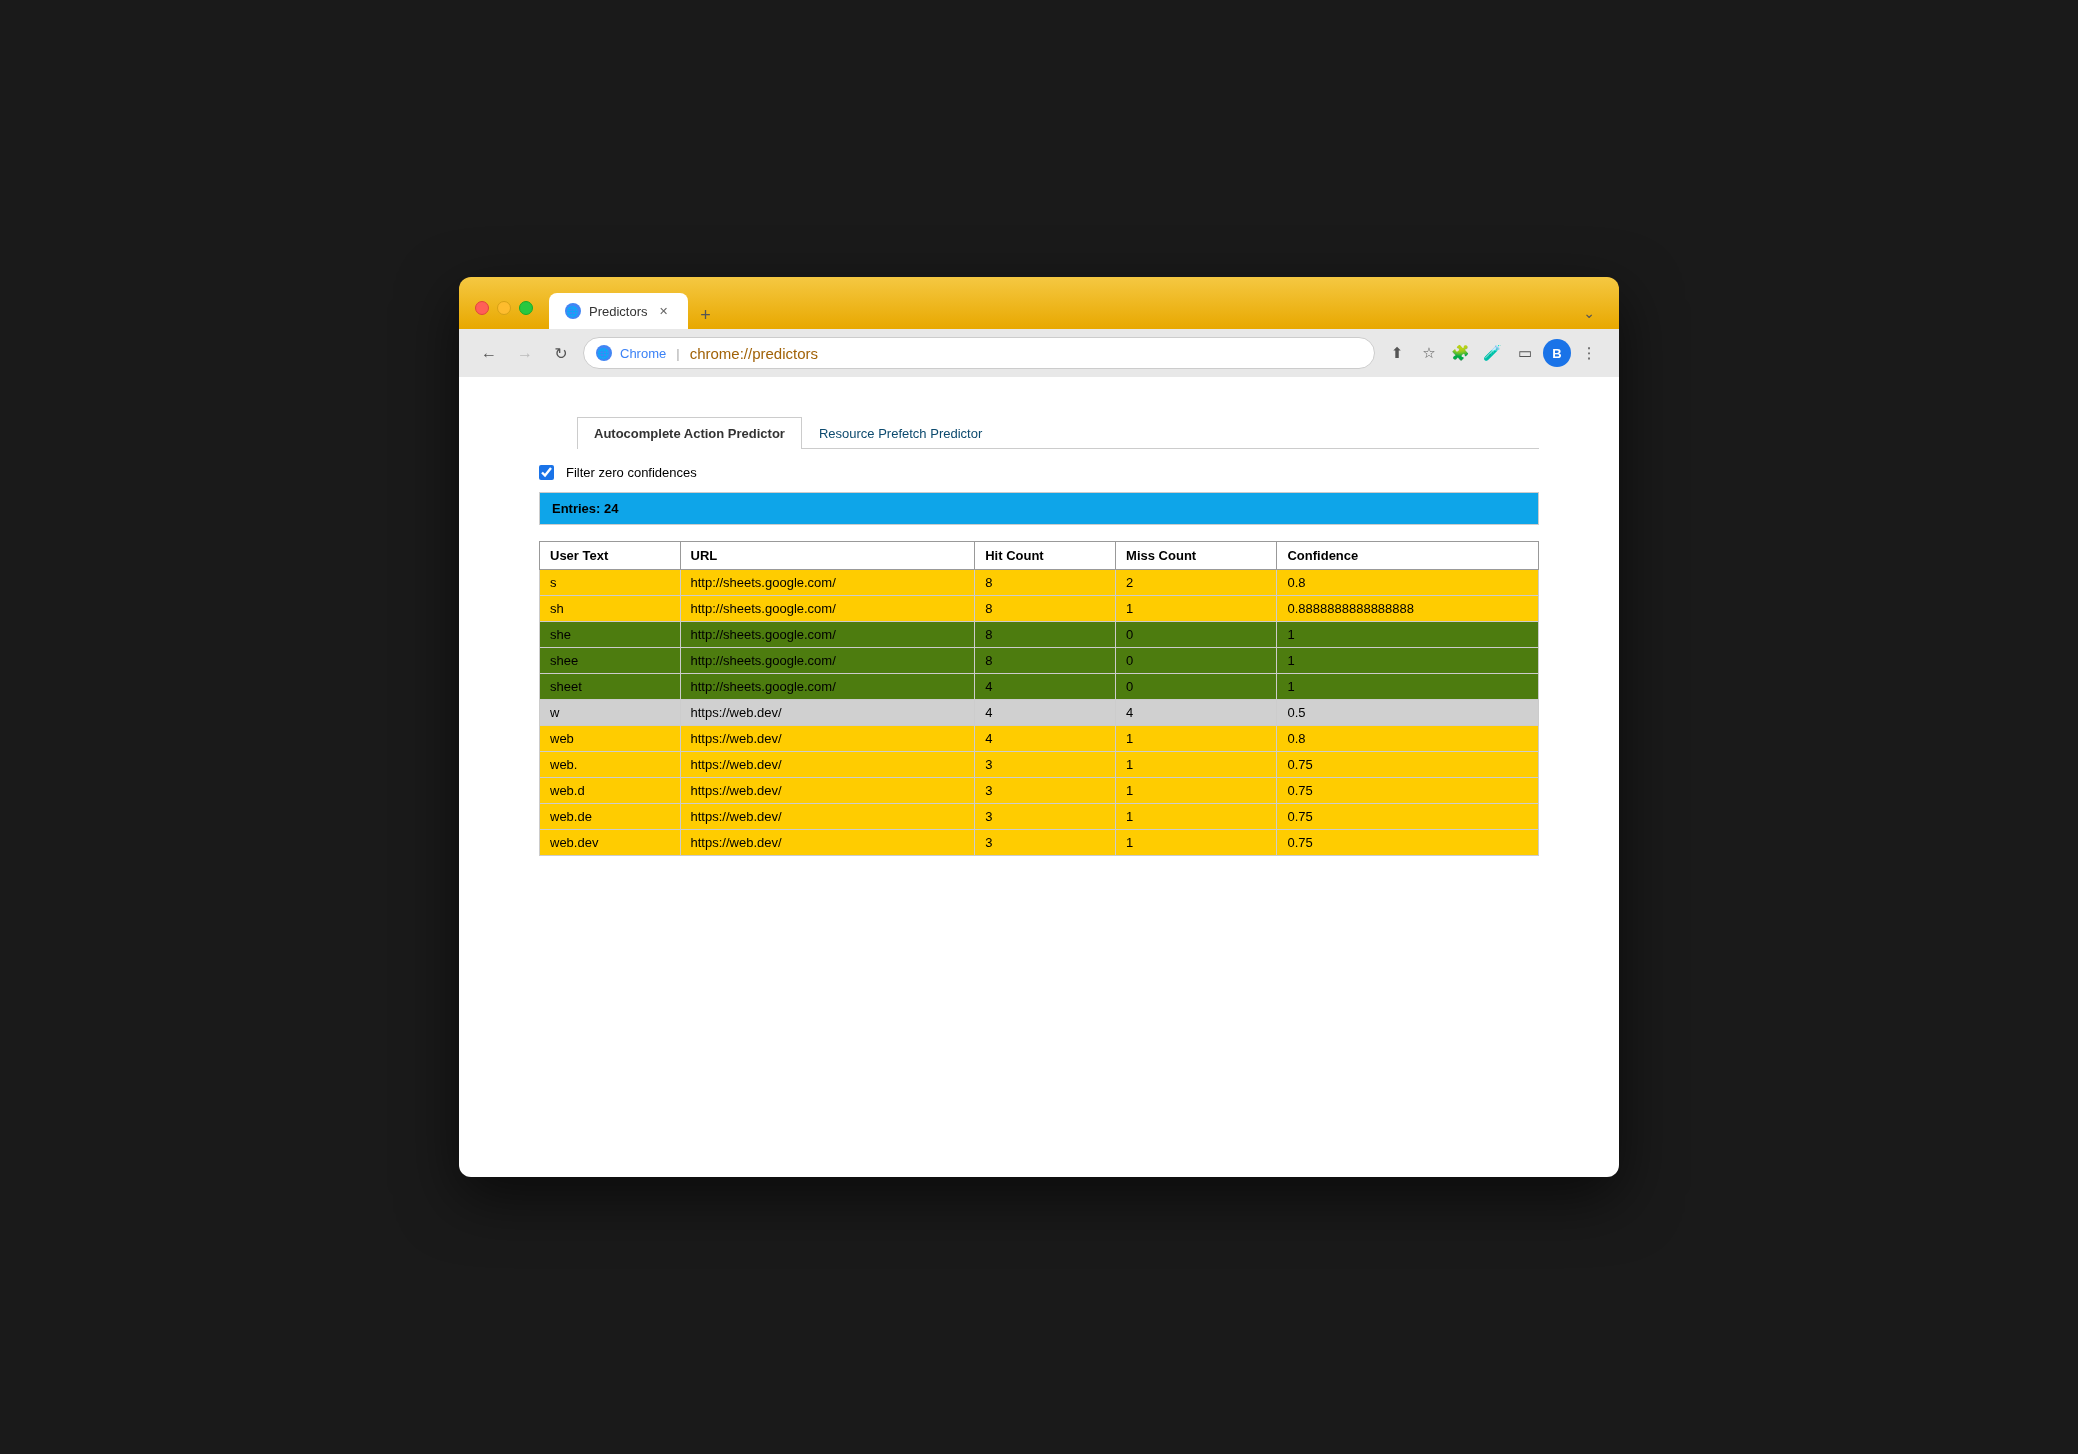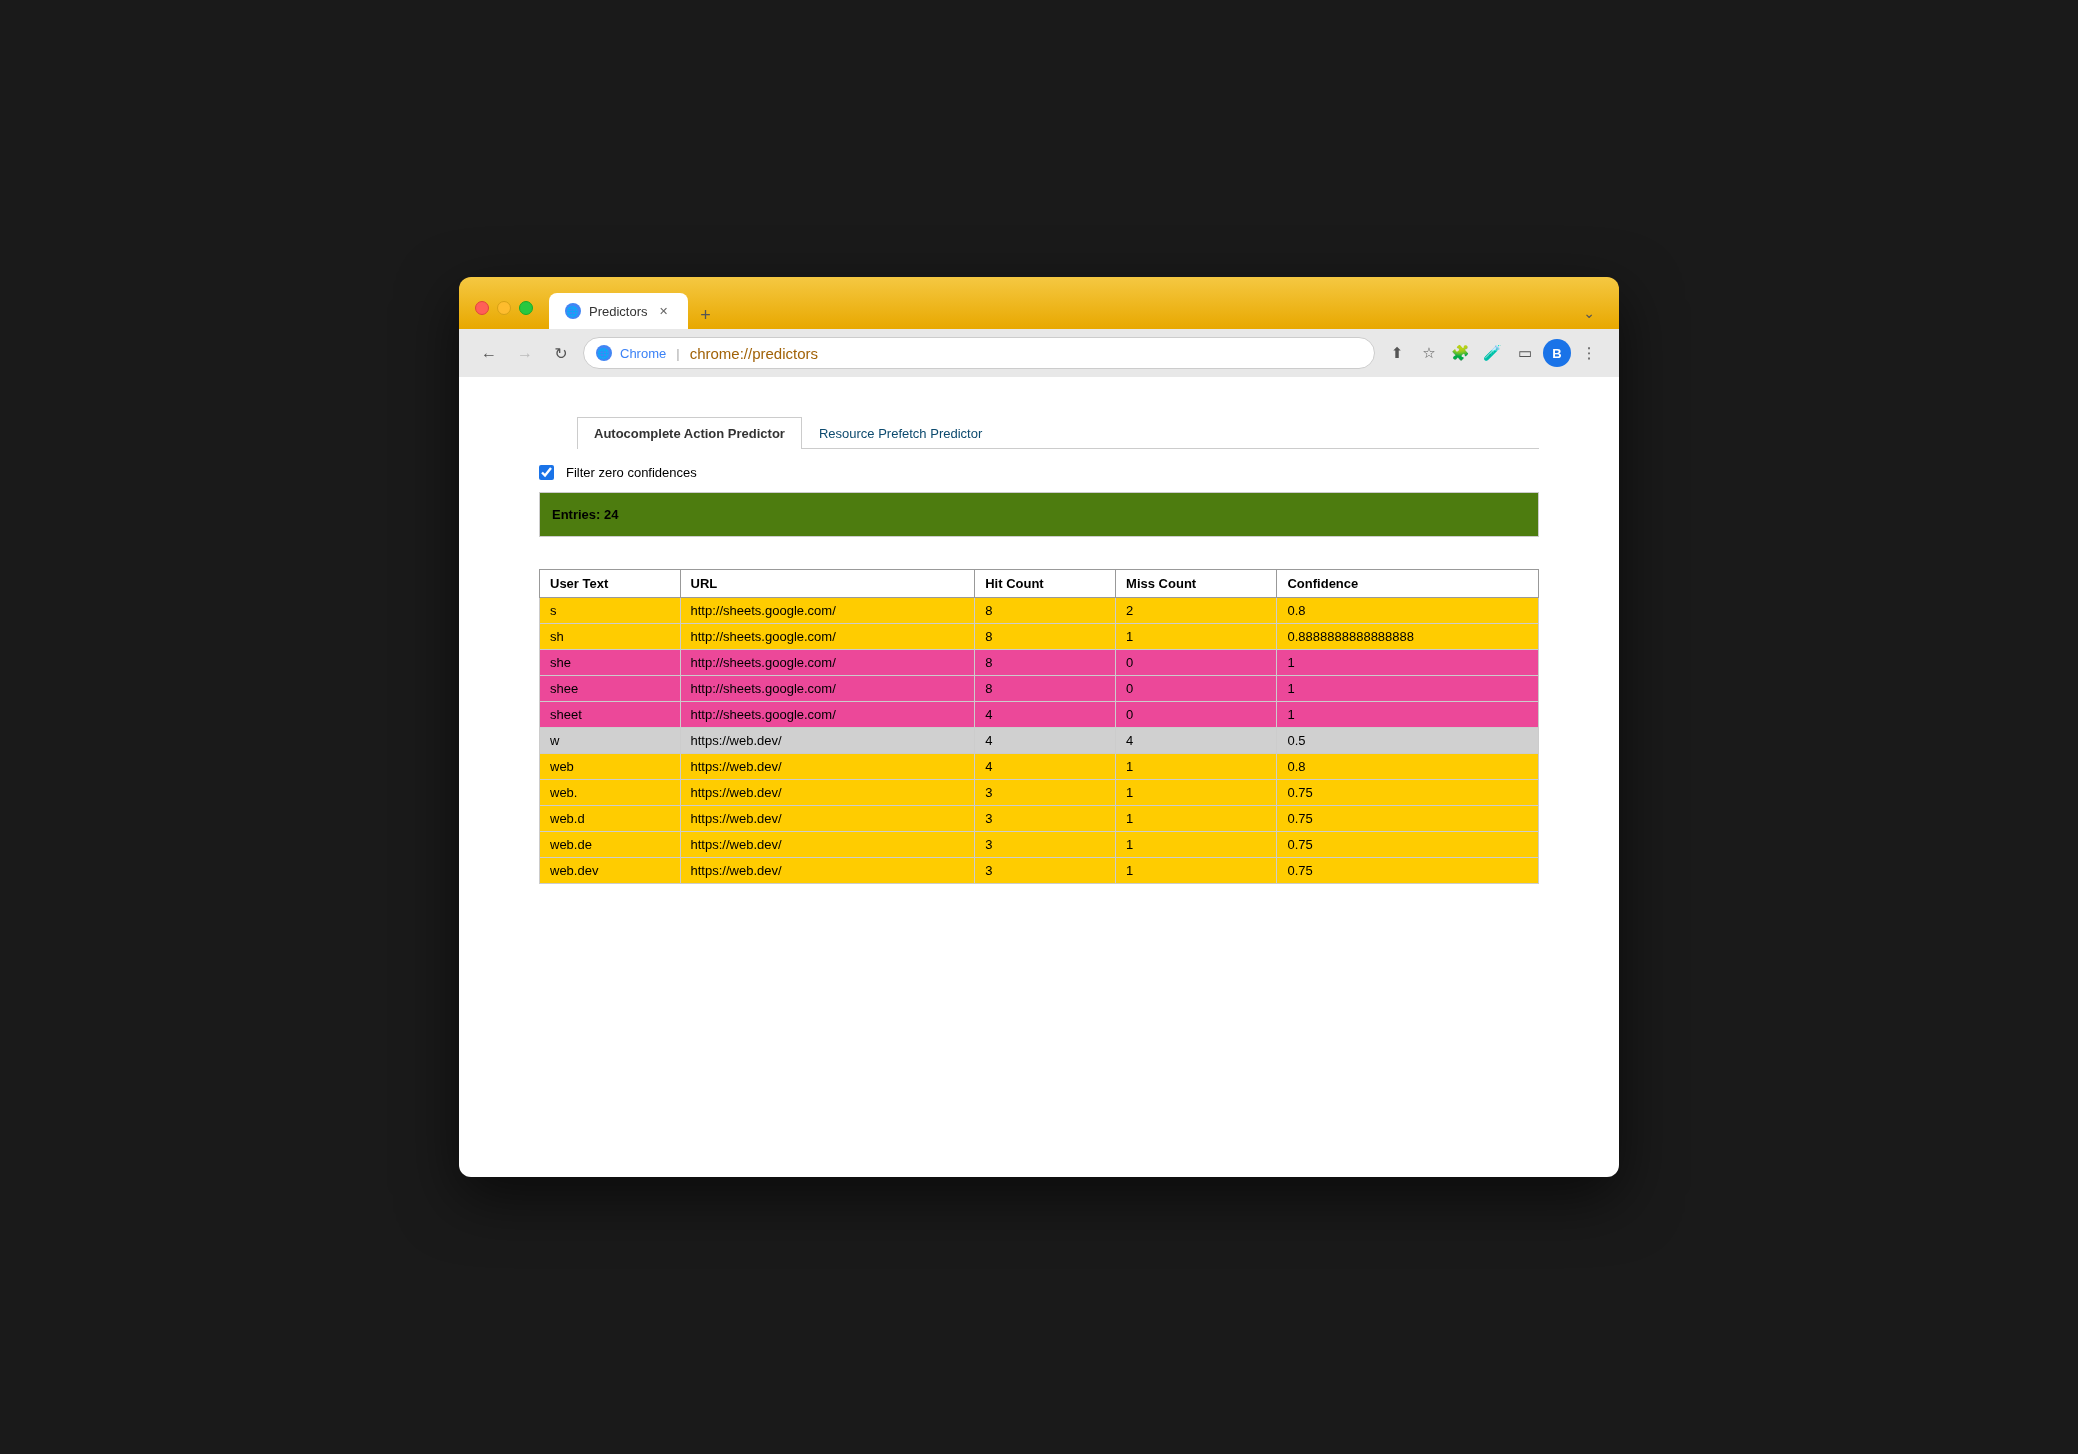--- a/index.html
+++ b/index.html
@@ -225,26 +225,26 @@
       gap: 12px;
       font-size: 13px;
       cursor: pointer;
     }
     .checkbox-input {
       width: 15px;
       height: 15px;
       accent-color: #1a73e8;
     }
     .entries-bar {
-      background: #4d7c0f;
+      background: #0ea5e9;
       border: 1px solid #ccc;
-      padding: 14px 12px;
+      padding: 8px 12px;
       font-size: 13px;
       font-weight: bold;
-      margin-bottom: 32px;
+      margin-bottom: 16px;
       width: 100%;
     }
     .data-table {
       border-collapse: collapse;
       font-size: 13px;
       width: 100%;
     }
     .data-table th {
       background: #fff;
       border: 1px solid #999;
@@ -252,21 +252,21 @@
       text-align: left;
       font-weight: bold;
       white-space: nowrap;
     }
     .data-table td {
       border: 1px solid #ccc;
       padding: 5px 10px;
       white-space: nowrap;
     }
     .row-gray { background: #d0d0d0; }
-    .row-green { background: #ec4899; }
+    .row-green { background: #4d7c0f; }
     .row-yellow { background: #ffcc00; }
   </style>
 </head>
 <body>
 
 <div class="browser-window">
 
   <div class="title-bar">
     <div class="traffic-lights">
       <div class="traffic-light tl-close"></div>

